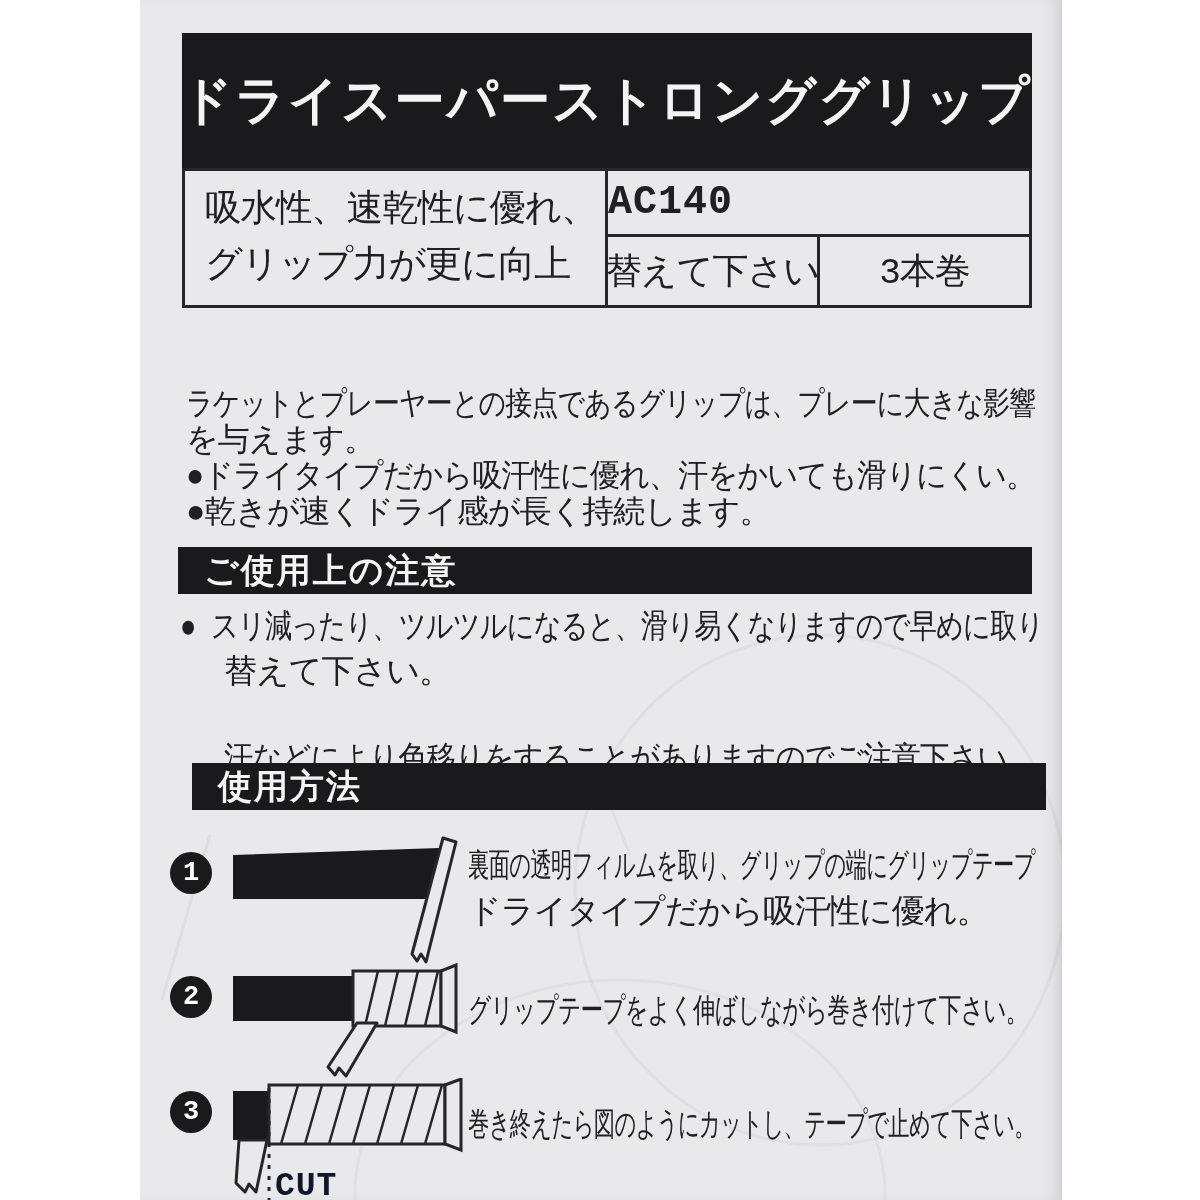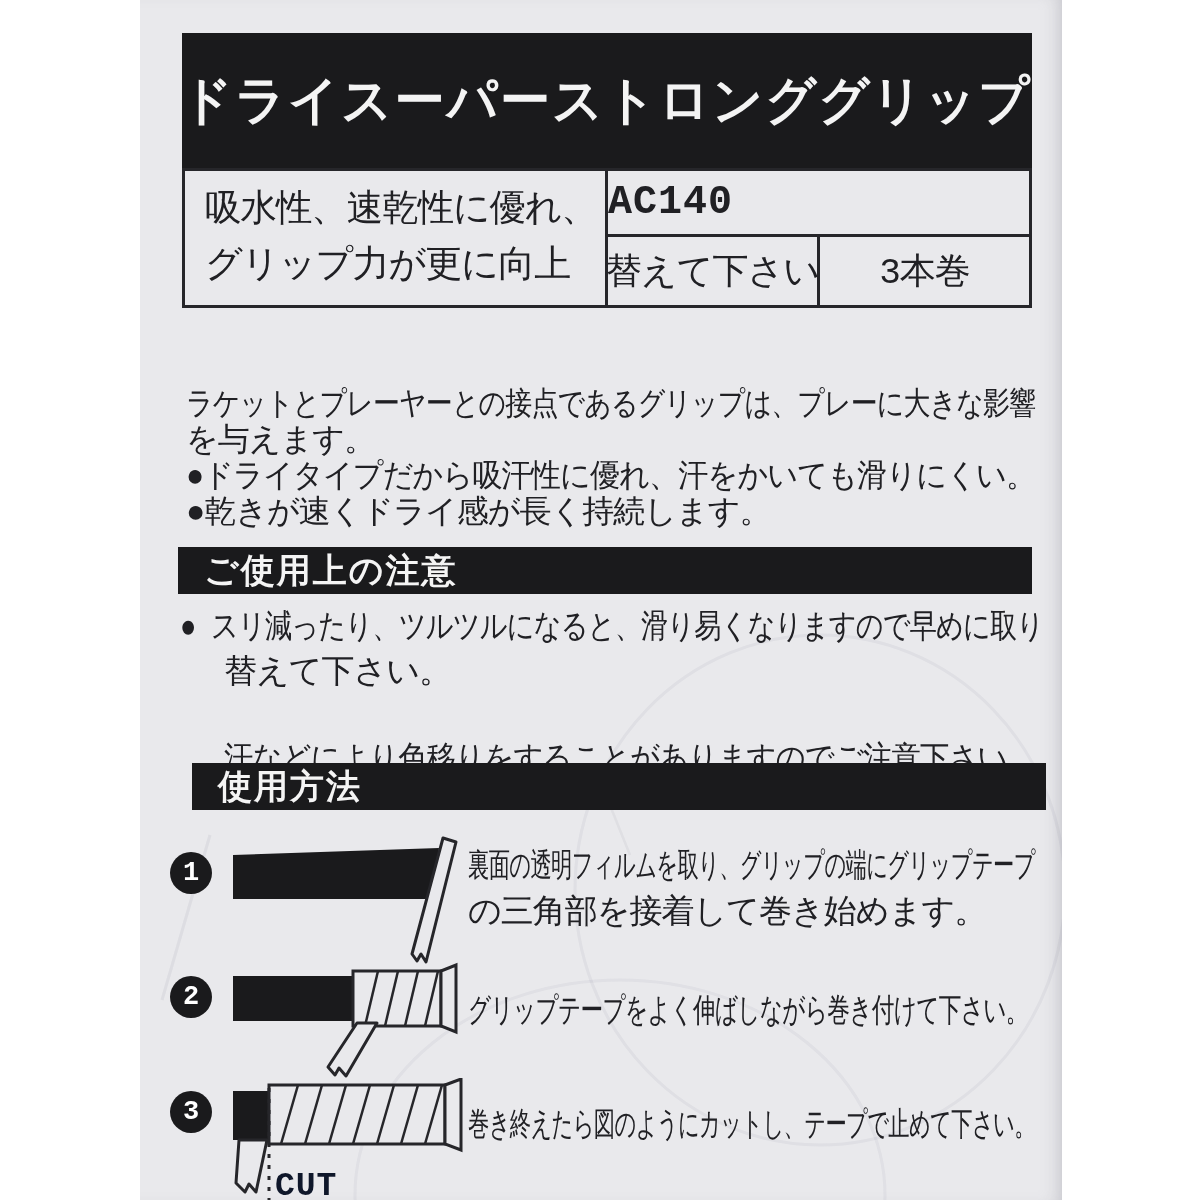--- a/index.html
+++ b/index.html
@@ -101,21 +101,21 @@
   <div class="step-badge" style="left:170px;top:852px;">
     <span>1</span>
   </div>
   <svg class="abs" style="left:225px;top:832px;" width="245" height="135" viewBox="0 0 245 135">
     <polygon points="8,23 214,16 207,67 8,67" fill="#1a1a1c"></polygon>
     <path d="M218,6 L231,10 L201,130 L196,122 L192,129 L187,122 Z" fill="#e9e9ec" stroke="#26262a" stroke-width="3" stroke-linejoin="round"></path>
   </svg>
   <div class="stepline bodyline abs" style="left:468px;top:845px;width:567px;">
     <span class="fitline" style="transform: scaleX(0.645051);">裏面の透明フィルムを取り、グリップの端にグリップテープ</span></div>
   <div class="stepline bodyline abs" style="left:468px;top:891px;width:567px;">
-    <span class="fitline">の三角部を接着して巻き始めます。</span></div>
+    <span class="fitline">ドライタイプだから吸汗性に優れ。</span></div>
 
   <div class="step-badge" style="left:170px;top:976px;">
     <span>2</span>
   </div>
   <svg class="abs" style="left:225px;top:962px;" width="240" height="118" viewBox="0 0 240 118">
     <rect x="8" y="14" width="120" height="45" fill="#1a1a1c"></rect>
     <rect x="128" y="9" width="88" height="55" fill="#e9e9ec" stroke="#26262a" stroke-width="3"></rect>
     <line x1="140" y1="64" x2="153" y2="9" stroke="#26262a" stroke-width="2.5"></line>
     <line x1="160" y1="64" x2="173" y2="9" stroke="#26262a" stroke-width="2.5"></line>
     <line x1="180" y1="64" x2="193" y2="9" stroke="#26262a" stroke-width="2.5"></line>

